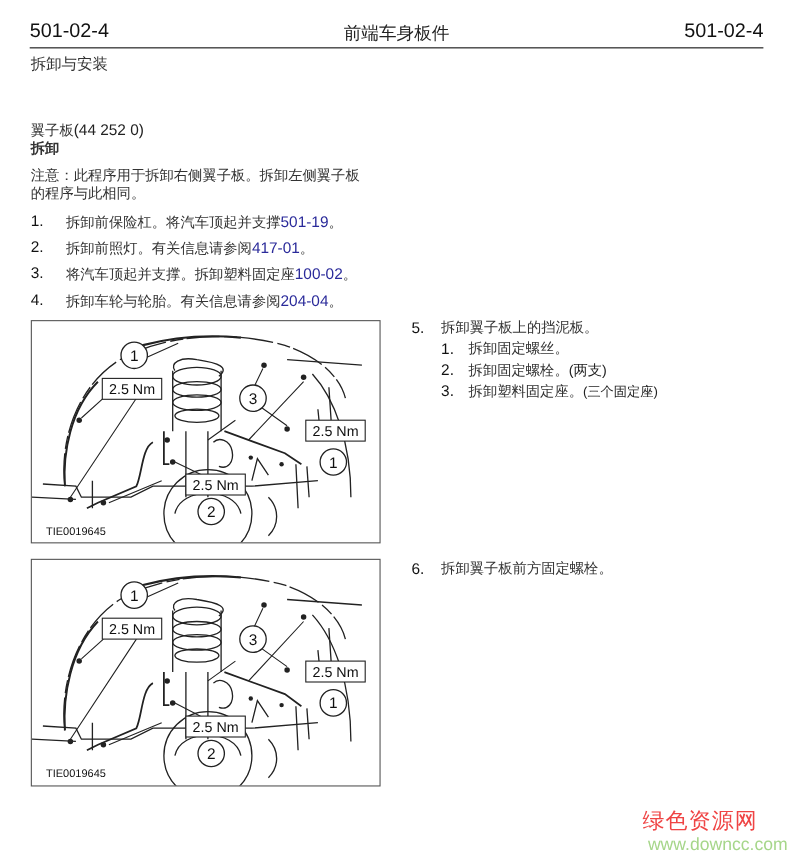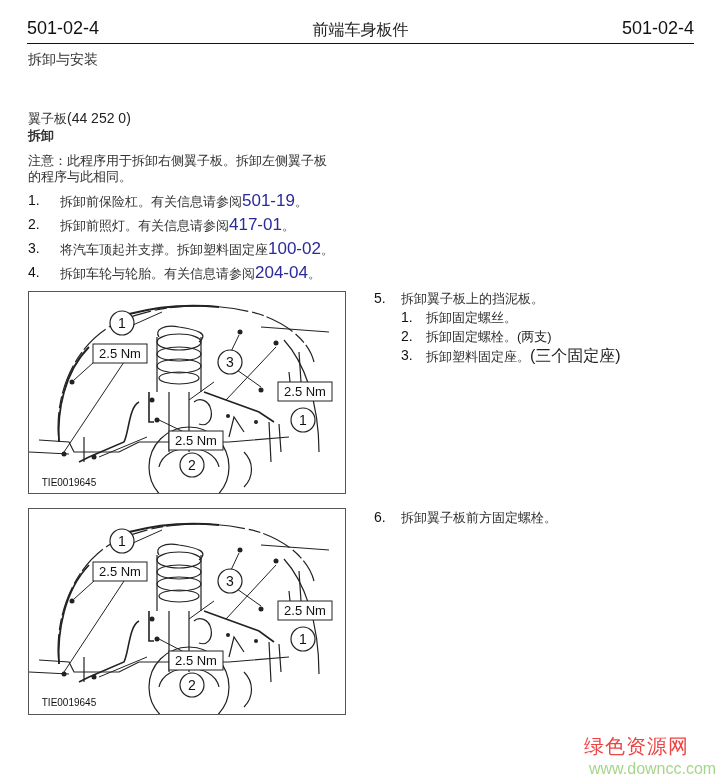--- a/index.html
+++ b/index.html
@@ -7,21 +7,21 @@
     width: 721px; height: 783px; background: #ffffff; position: relative; overflow: hidden;
     font-family: "DejaVu Sans", "Liberation Sans", sans-serif; color: #222;
   }
   .hdr { position: absolute; top: 18px; font-family: "Liberation Sans", sans-serif; font-size: 18px; color: #111; }
   .hdr-left { left: 27px; }
   .hdr-right { right: 27px; }
   .hdr-center { left: 0; right: 0; text-align: center; font-family: "DejaVu Sans", sans-serif; font-size: 16px; top: 20px; color: #222; }
   .hdr-rule { position: absolute; left: 27px; right: 27px; top: 43px; height: 0; border-top: 1.5px solid #111; }
   .t { position: absolute; font-size: 13px; line-height: 16px; white-space: nowrap; color: #333; }
   .num { position: absolute; font-family: "Liberation Sans", sans-serif; font-size: 14px; color: #111; }
-  .link { color: #2a2a9a; font-family: "Liberation Sans", sans-serif; font-size: 17px; }
+  .link { color: #2a2a9a; font-family: "Liberation Sans", sans-serif; font-size: 14px; }
   .ascii { font-family: "Liberation Sans", sans-serif; font-size: 14px; color: #222; }
   .figbox { position: absolute; left: 28px; width: 316px; border: 1px solid #555; background: #fff; }
   .figbox svg { display: block; }
   .wm1 { position: absolute; left: 584px; top: 733px; font-size: 20px; color: #ef4444; letter-spacing: 1px; }
   .wm2 { position: absolute; left: 589px; top: 760px; font-family: "Liberation Sans", sans-serif; font-size: 16px; color: #a6d68a; }
 </style>
 </head>
 <body>
 
 <div class="hdr hdr-left">501-02-4</div>
@@ -36,21 +36,21 @@
 </div>
 
 <div class="t" style="left:28px; top:128px;font-weight:bold;">拆卸</div>
 
 <div class="t" style="left:28px; top:153px;">注意：此程序用于拆卸右侧翼子板。拆卸左侧翼子板</div>
 <div class="t" style="left:28px; top:169px;">的程序与此相同。</div>
 
 <div>
   <span class="num" style="left:28px; top:192px;">1.</span>
   <span class="t" style="left:60px; top:193px;">
-    <span>拆卸前保险杠。有关信息请参阅</span><a class="link">501-19</a><span>。</span>
+    <span>拆卸前保险杠。将汽车顶起并支撑</span><a class="link">501-19</a><span>。</span>
   </span>
 </div>
 <div>
   <span class="num" style="left:28px; top:216px;">2.</span>
   <span class="t" style="left:60px; top:217px;">
     <span>拆卸前照灯。有关信息请参阅</span><a class="link">417-01</a><span>。</span>
   </span>
 </div>
 <div>
   <span class="num" style="left:28px; top:240px;">3.</span>
@@ -69,21 +69,21 @@
   <span class="num" style="left:374px; top:290px;">5.</span>
   <span class="t" style="left:401px; top:291px;">拆卸翼子板上的挡泥板。</span>
 
   <span class="num" style="left:401px; top:309px;">1.</span>
   <span class="t" style="left:426px; top:310px;">拆卸固定螺丝。</span>
 
   <span class="num" style="left:401px; top:328px;">2.</span>
   <span class="t" style="left:426px; top:329px;"><span>拆卸固定螺栓。</span><span class="ascii" style="font-size:13px;">(两支)</span></span>
 
   <span class="num" style="left:401px; top:347px;">3.</span>
-  <span class="t" style="left:426px; top:348px;"><span>拆卸塑料固定座。</span><span class="ascii" style="font-size:16px;">(三个固定座)</span></span>
+  <span class="t" style="left:426px; top:348px;"><span>拆卸塑料固定座。</span><span class="ascii" style="font-size:12px;">(三个固定座)</span></span>
 </div>
 
 <div>
   <span class="num" style="left:374px; top:509px;">6.</span>
   <span class="t" style="left:401px; top:510px;">拆卸翼子板前方固定螺栓。</span>
 </div>
 
 <div class="figbox" style="top:291px; height:201px;">
   <svg width="316" height="201" viewBox="0 0 316 201">
     <g fill="none" stroke="#222" stroke-width="1.2">

